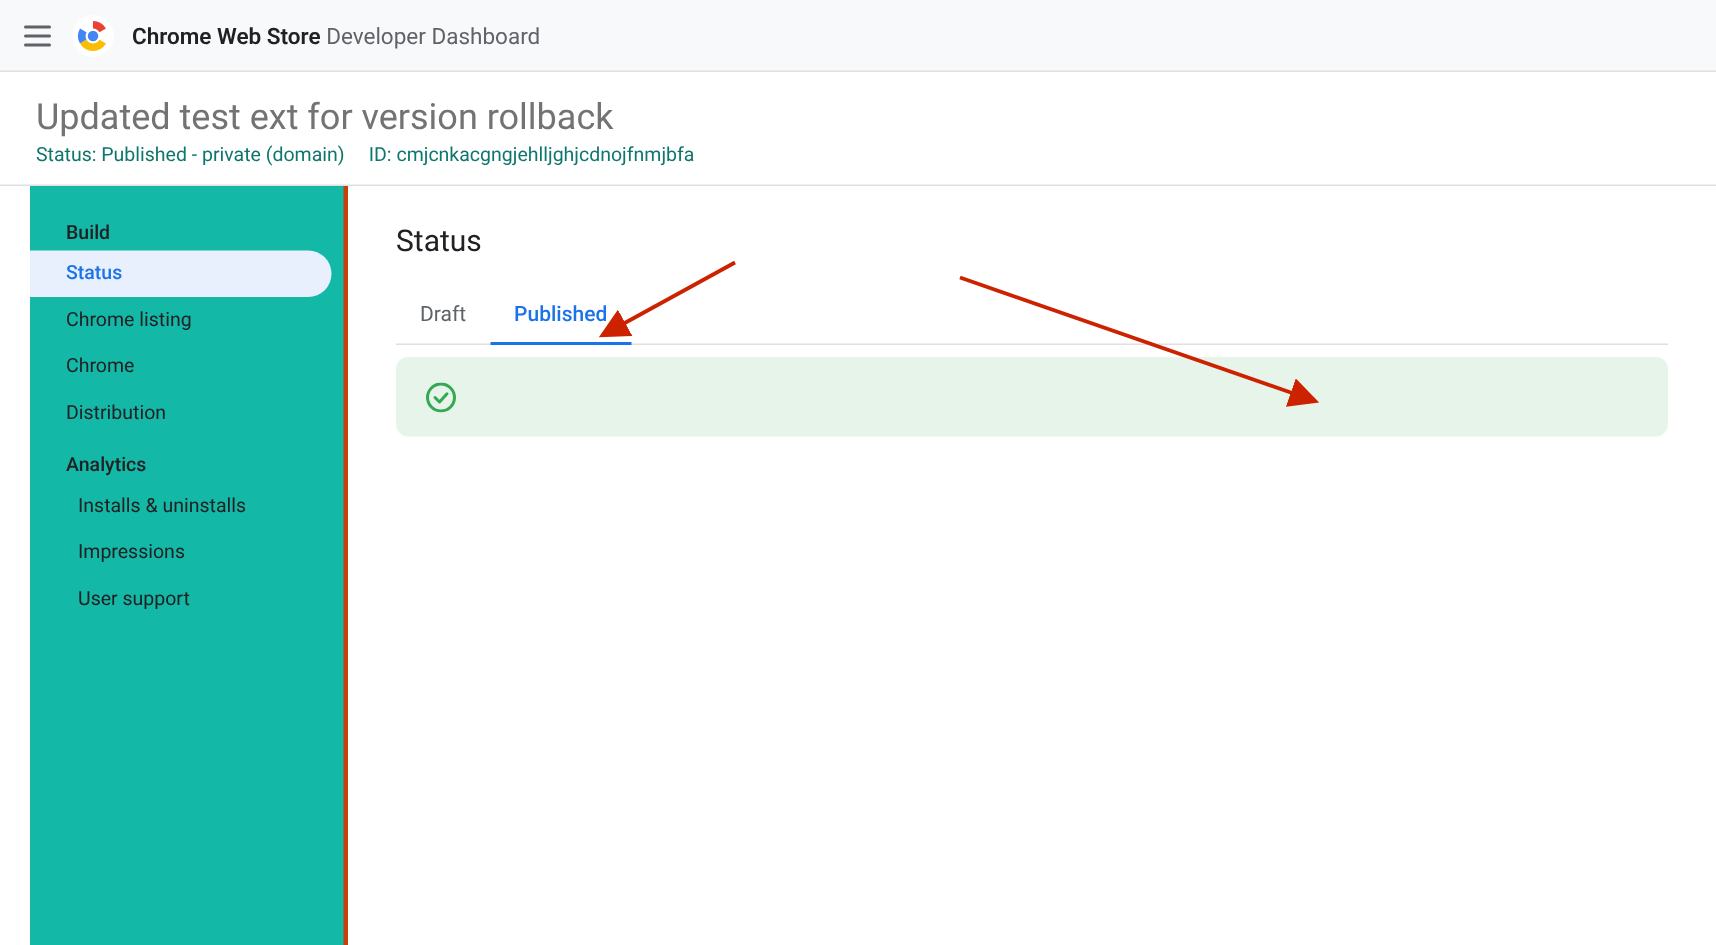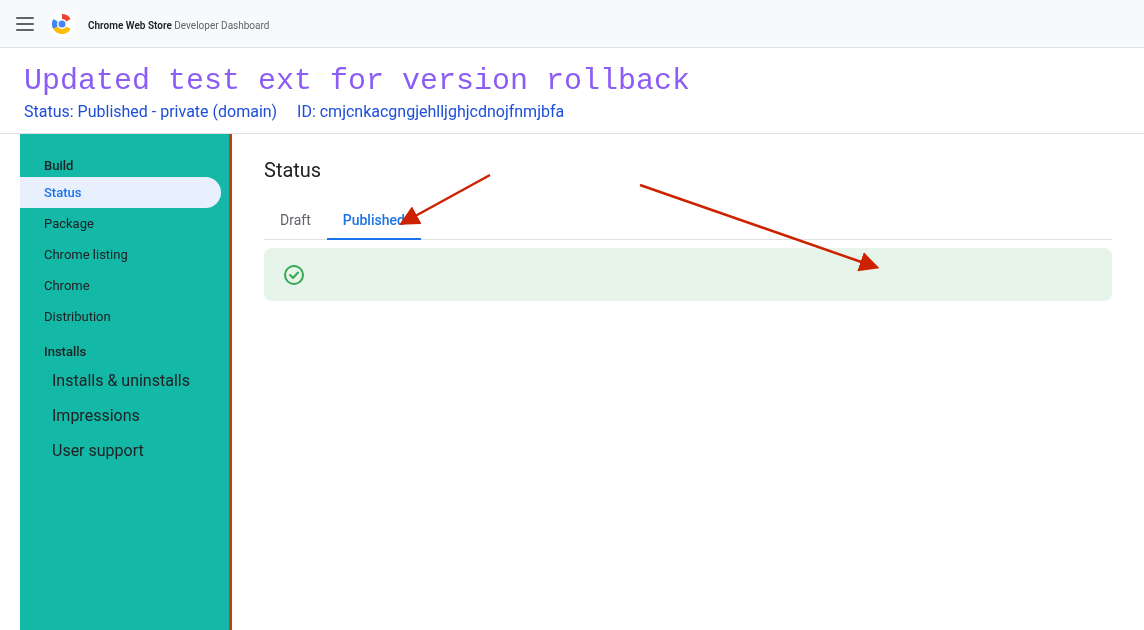--- a/index.html
+++ b/index.html
@@ -22,40 +22,39 @@
     .topbar-menu-icon span {
       display: block; width: 18px; height: 2px; background: #5f6368; border-radius: 1px;
     }
     .chrome-logo {
       width: 28px; height: 28px;
       border-radius: 50%;
       overflow: hidden;
       display: flex; align-items: center; justify-content: center;
     }
     .chrome-logo svg { width: 28px; height: 28px; }
-    .topbar-title { font-size: 10px; color: #202124; }
+    .topbar-title { font-size: 15px; color: #202124; }
     .topbar-title strong { font-weight: 600; }
     .topbar-title span { color: #5f6368; font-weight: 400; }
 
     
     .page-header {
       padding: 16px 24px 12px 24px;
       border-bottom: 1px solid #e0e0e0;
       background: #fff;
     }
     .page-title {
-      font-size: 30px;
-      color: #8b5cf6;
+      font-size: 24px;
+      color: #737373;
       font-weight: 400;
       margin-bottom: 4px;
-      font-family: Liberation Mono, monospace;
     }
     .page-subtitle {
-      font-size: 16px;
-      color: #1d4ed8;
+      font-size: 13px;
+      color: #0f766e;
     }
 
     
     .main-layout {
       display: flex;
       height: calc(630px - 48px - 72px);
     }
 
     
     .sidebar {
@@ -91,21 +90,21 @@
     .sidebar-analytics-label {
       padding: 12px 24px 4px 24px;
       font-size: 13px;
       font-weight: 500;
       color: #202124;
     }
     .sidebar-analytics-item {
       display: flex;
       align-items: center;
       padding: 8px 24px 8px 32px;
-      font-size: 16px;
+      font-size: 13px;
       color: #202124;
       cursor: pointer;
     }
 
     
     .content {
       flex: 1;
       padding: 24px 32px;
       overflow-y: auto;
     }
@@ -208,33 +207,30 @@
 
 <div class="main-layout">
 
   <nav class="sidebar">
     <div class="sidebar-section-label">Build</div>
 
     <div class="sidebar-item active">
       <span>Status</span>
     </div>
     <div class="sidebar-item">
-      <span>Package</span>
-    </div>
-    <div class="sidebar-item">
       <span>Chrome listing</span>
     </div>
     <div class="sidebar-item">
       <span>Chrome</span>
     </div>
     <div class="sidebar-item">
       <span>Distribution</span>
     </div>
 
-    <div class="sidebar-analytics-label">Installs</div>
+    <div class="sidebar-analytics-label">Analytics</div>
 
     <div class="sidebar-analytics-item">
       <span>Installs &amp; uninstalls</span>
     </div>
     <div class="sidebar-analytics-item">
       <span>Impressions</span>
     </div>
     <div class="sidebar-analytics-item">
       <span>User support</span>
     </div>

